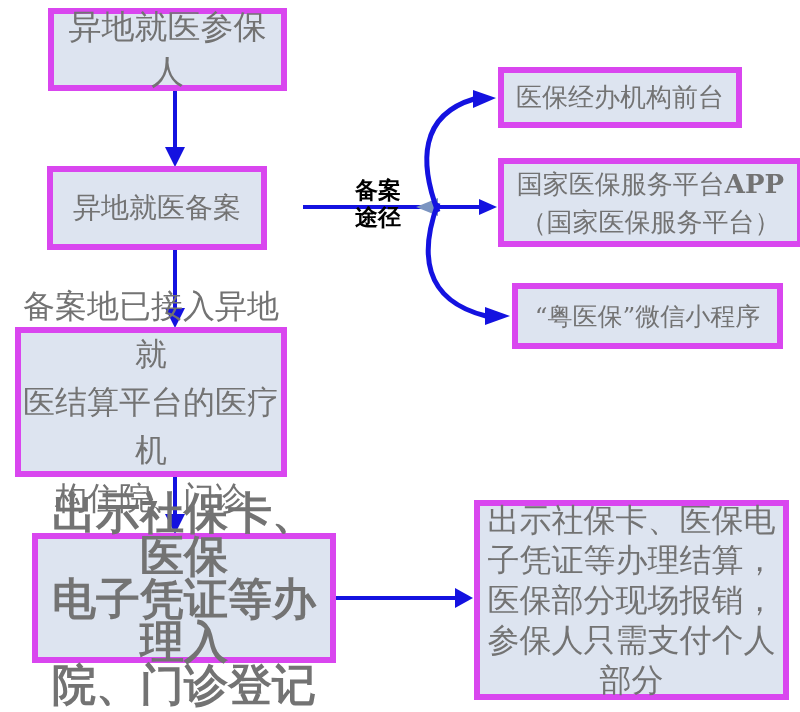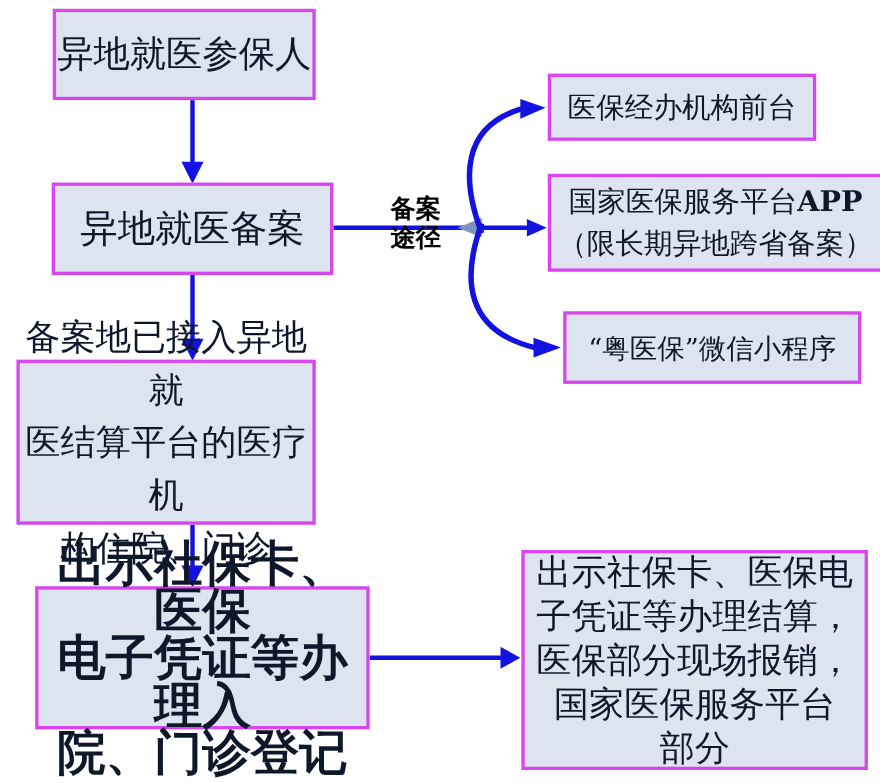--- a/index.html
+++ b/index.html
@@ -3,26 +3,26 @@
 <meta charset="utf-8">
 <style>
   html,body{margin:0;padding:0;background:#ffffff;}
   .stage{
     position:relative;width:800px;height:712px;background:#ffffff;
     overflow:hidden;font-family:"DejaVu Serif",serif;
   }
   .layer{position:absolute;left:0;top:0;width:800px;height:712px;}
   .node{
     position:absolute;box-sizing:border-box;
-    background:#dde4f0;border:3px solid #d946ef;
+    background:#dde4f0;border:6px solid #d946ef;
     display:flex;align-items:center;justify-content:center;
-    text-align:center;color:#0f172a;white-space:pre-line;
+    text-align:center;color:#737373;white-space:pre-line;
   }
   #n-participant {left:48px;  top:8px;   width:239px; height:83px;  font-size:33px;}
-  #n-filing      {left:47px;  top:166px; width:256px; height:84px;  font-size:34px;}
+  #n-filing      {left:47px;  top:166px; width:220px; height:84px;  font-size:28px;}
   #n-platform    {left:15px;  top:327px; width:272px; height:150px; font-size:32px; line-height:48px;font-family:Liberation Serif, serif;}
   #n-registration{left:32px;  top:533px; width:304px; height:130px; font-size:44px; line-height:43px;font-weight:bold;}
   #n-settlement  {left:474px; top:500px; width:315px; height:200px; font-size:32px; line-height:40px;}
   #n-frontdesk   {left:498px; top:67px;  width:244px; height:61px;  font-size:26px;font-family:Liberation Serif, serif;}
   #n-app         {left:498px; top:158px; width:305px; height:89px;  font-size:26px; line-height:38px; flex-direction:column;}
   #n-wechat      {left:512px; top:283px; width:271px; height:66px;  font-size:25px;}
   #n-app .app-line{display:block;}
   #n-app b{font-weight:bold;}
   .edge-label{
     position:absolute;left:346px;top:177px;width:64px;
@@ -84,28 +84,28 @@
 医结算平台的医疗机
 构住院、门诊</div>
 
   <div class="node" id="n-registration">出示社保卡、医保
 电子凭证等办理入
 院、门诊登记</div>
 
   <div class="node" id="n-settlement">出示社保卡、医保电
 子凭证等办理结算，
 医保部分现场报销，
-国家医保服务平台
+参保人只需支付个人
 部分</div>
 
   <div class="node" id="n-frontdesk">医保经办机构前台</div>
 
   <div class="node" id="n-app">
     <span class="app-line"><span>国家医保服务平台</span><b>APP</b></span>
-    <span class="app-line">（限长期异地跨省备案）</span>
+    <span class="app-line">（国家医保服务平台）</span>
   </div>
 
   <div class="node" id="n-wechat">“粤医保”微信小程序</div>
 
   <div class="edge-label">备案
 途径</div>
 
 </div>
 
 </body></html>

